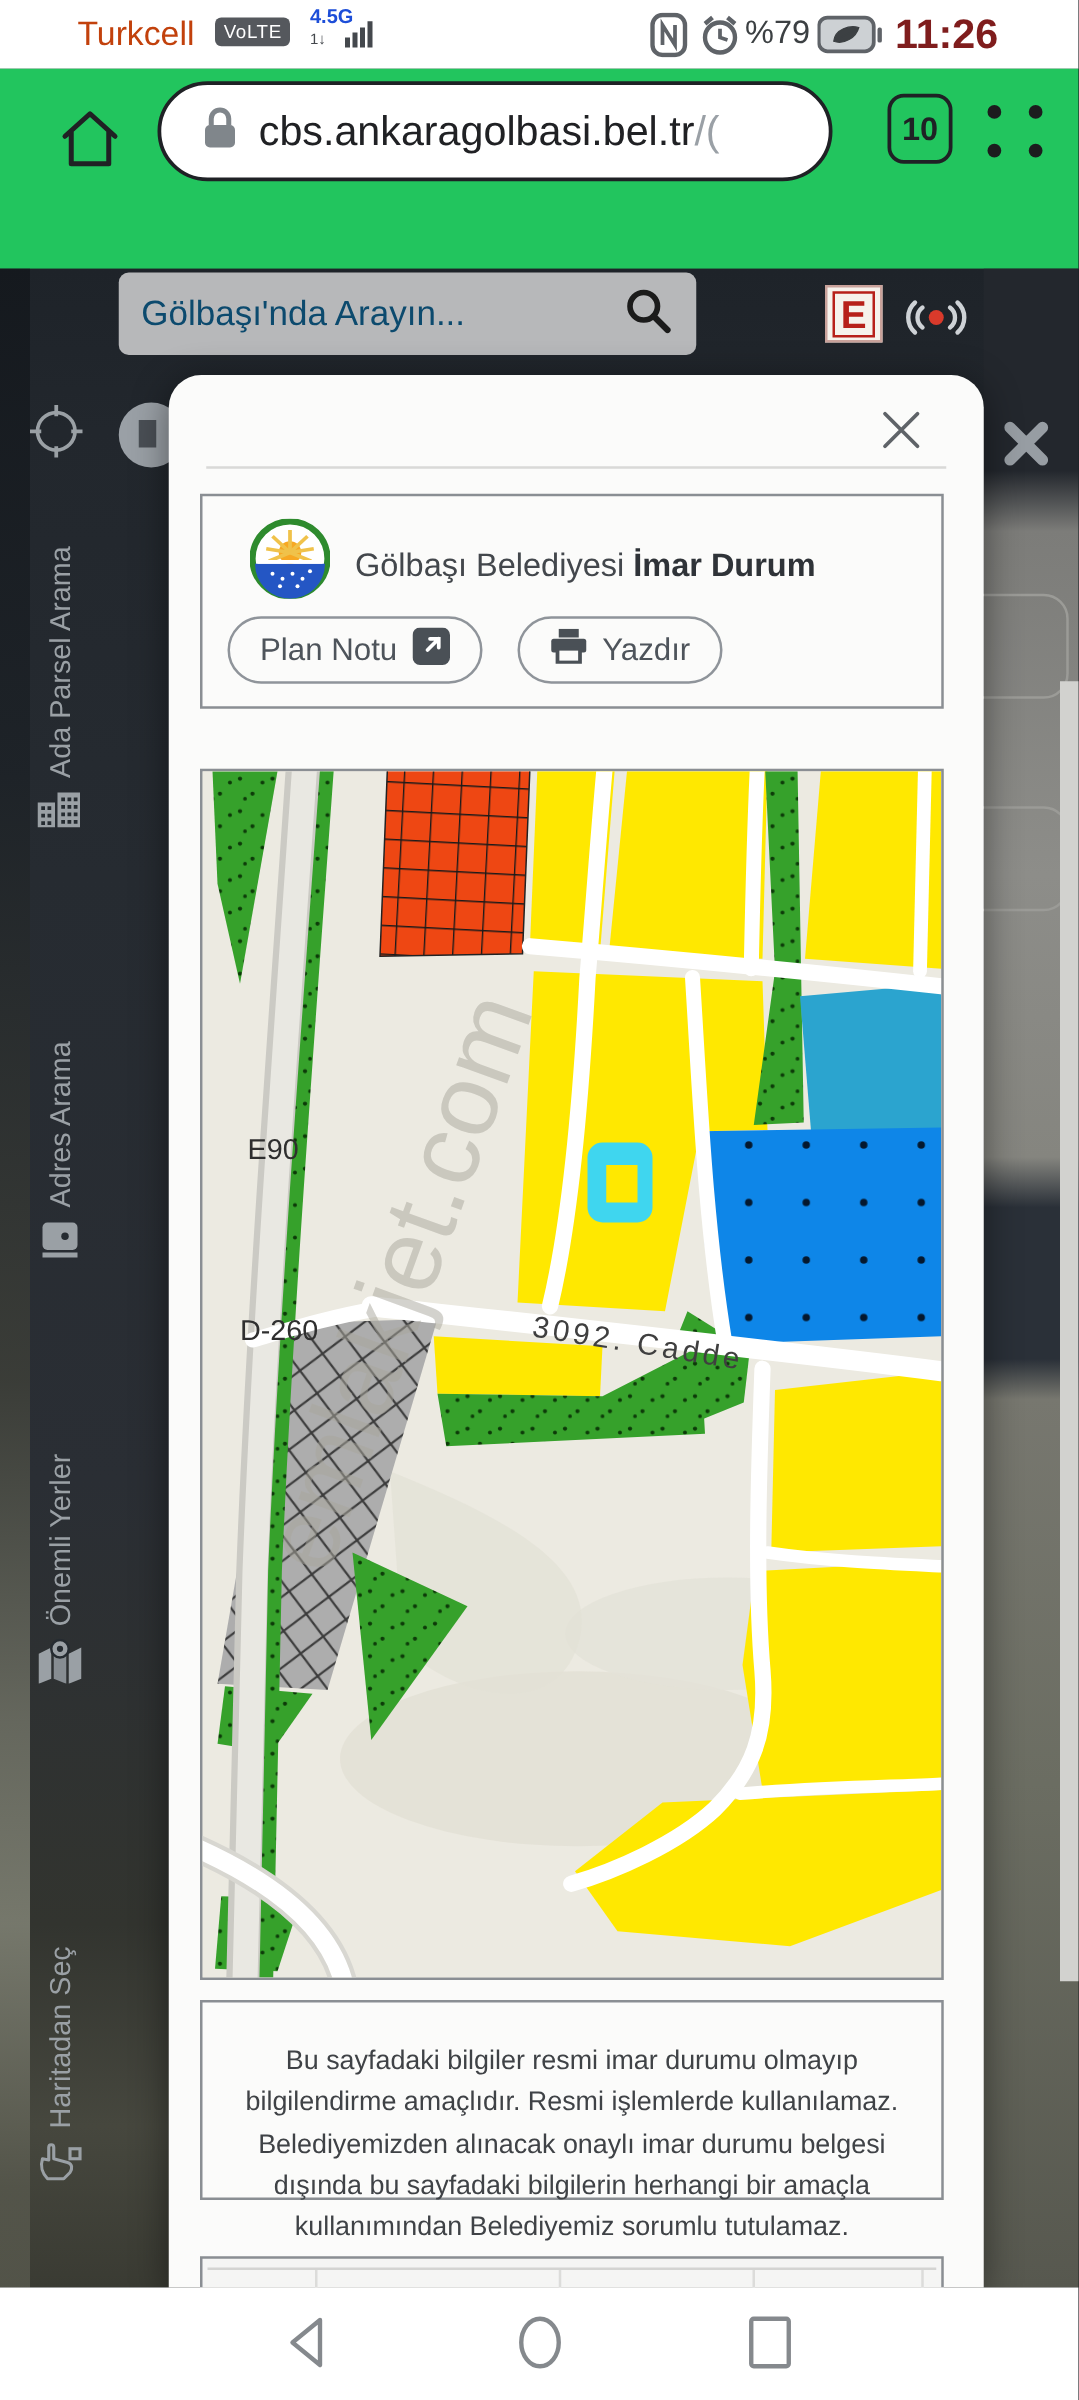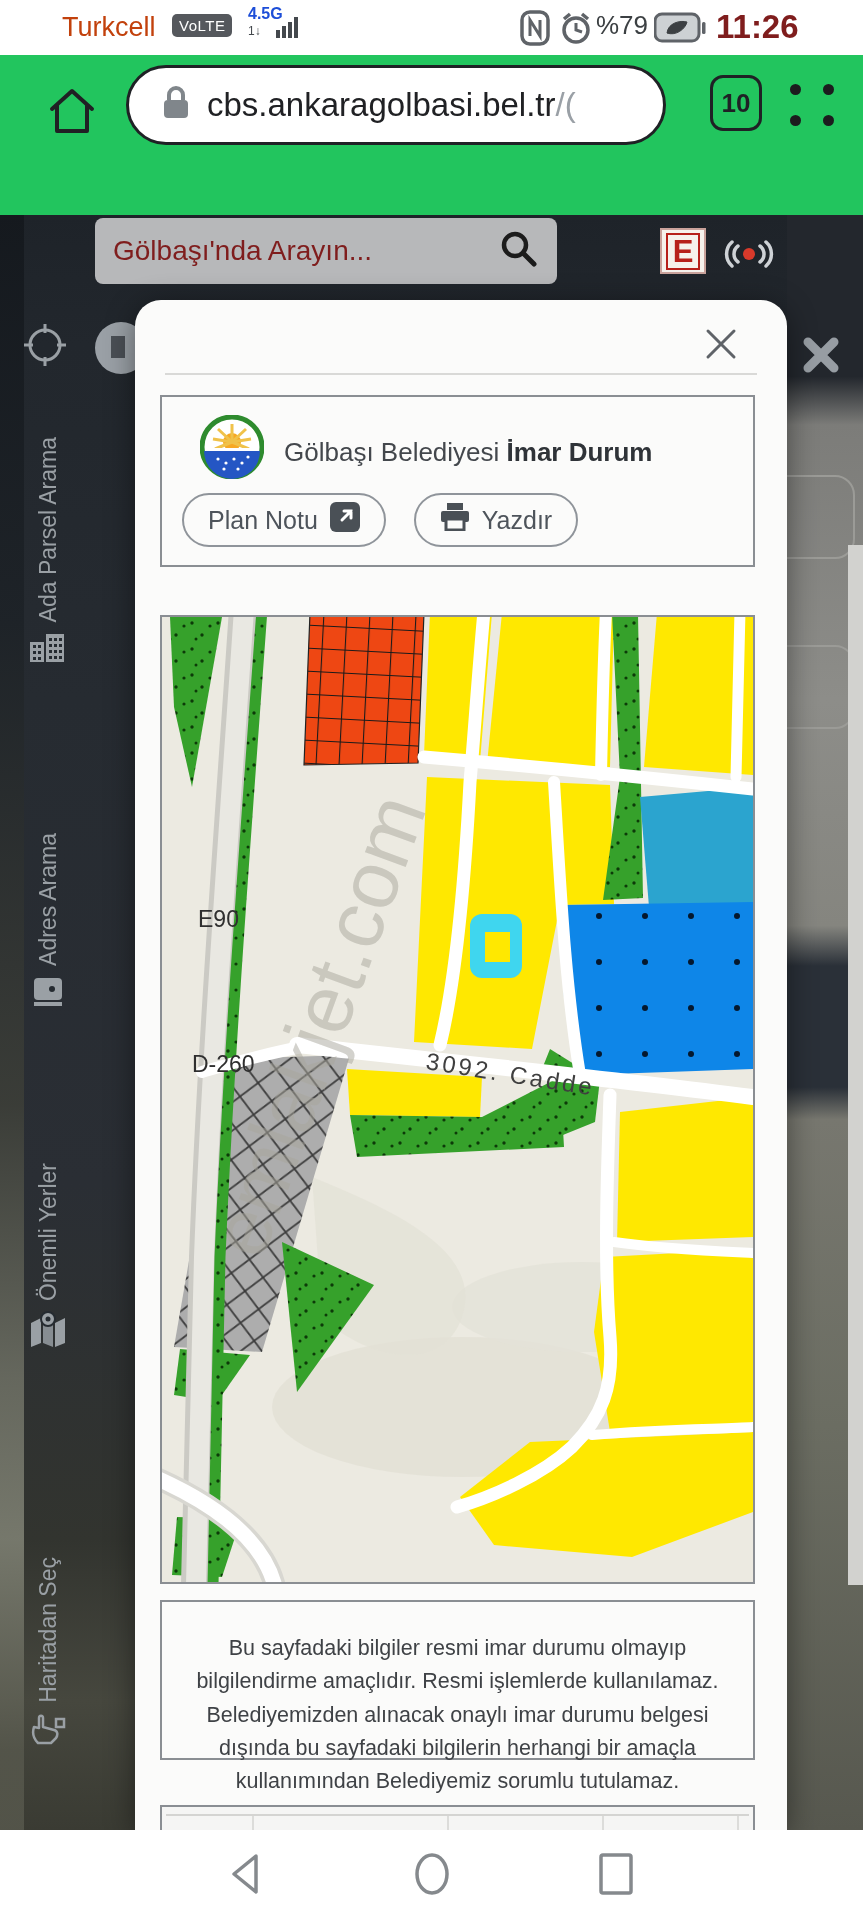--- a/index.html
+++ b/index.html
@@ -37,21 +37,21 @@
 
   
   #page{left:0;top:215px;width:863px;height:1615px;
     background:linear-gradient(#1e2329 0%,#22272d 8%,#262b31 30%,#2a2e34 60%,#32342f 82%,#46473e 92%,#3a3b33 100%);}
   #satcol{left:0;top:215px;width:24px;height:1615px;
     background:linear-gradient(#14181d 0%,#1d2227 25%,#3c3e38 55%,#6b6d62 72%,#7d7f72 82%,#55564b 95%);opacity:.9;}
 
   
   .search{left:95px;top:218px;width:462px;height:66px;background:#b7b8ba;border-radius:8px;
     display:flex;align-items:center;box-sizing:border-box;padding:0 18px;}
-  .search-ph{font-size:28px;color:#7f1d1d;flex:1;}
+  .search-ph{font-size:28px;color:#0c4a6e;flex:1;}
   .badge-e{left:660px;top:228px;width:46px;height:46px;background:#f6f2ec;border:2px solid #c9a29b;
     box-sizing:border-box;display:flex;align-items:center;justify-content:center;}
   .badge-e b{color:#b7201a;font-size:31px;font-weight:900;border:2.5px solid #b7201a;line-height:1;
     padding:1px 5px;}
   .ico-broadcast{left:722px;top:234px;}
   .ico-map{left:794px;top:226px;}
   .ico-layers{left:798px;top:282px;}
 
   
   .side-item{display:flex;flex-direction:column;align-items:center;width:64px;left:16px;}

